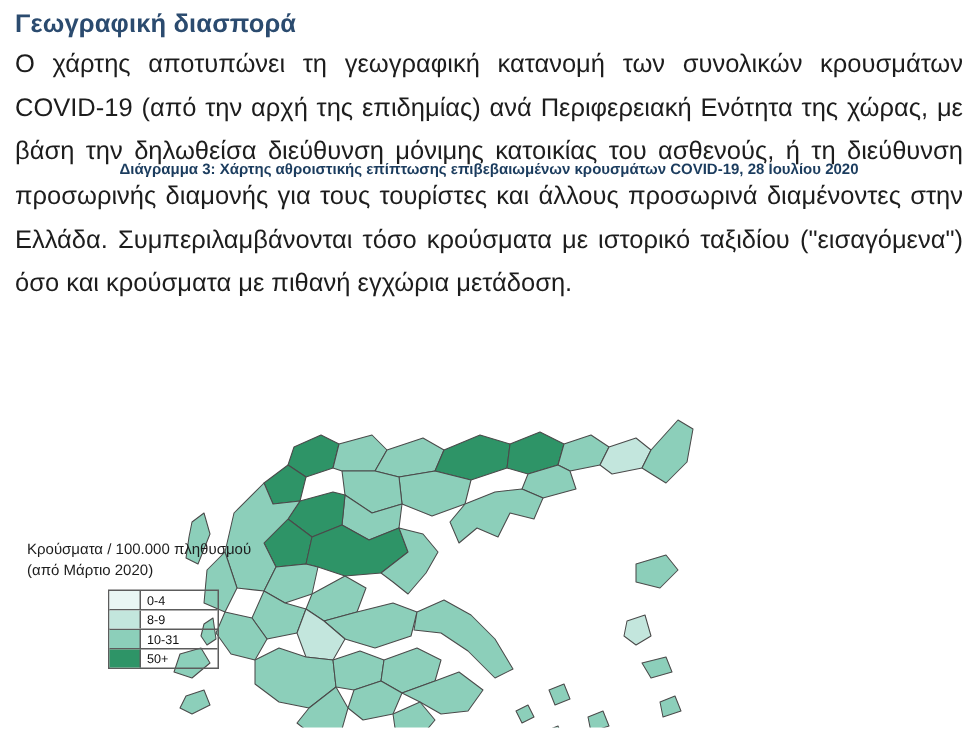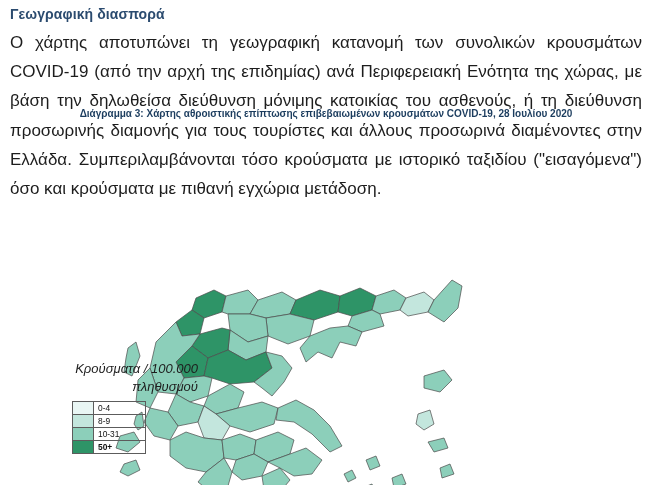--- a/index.html
+++ b/index.html
@@ -17,21 +17,21 @@
   }
   .page {
     position: relative;
     width: 652px;
     height: 492px;
   }
   .section-heading {
     position: absolute;
     left: 10px;
     top: 6px;
-    font-size: 14px;
+    font-size: 17px;
     font-weight: bold;
     color: #2b4b6f;
     letter-spacing: 0.1px;
   }
   .body-text {
     position: absolute;
     left: 10px;
     top: 28px;
     width: 632px;
     font-size: 17px;
@@ -70,42 +70,40 @@
     width: 652px;
     height: 355px;
   }
   .legend {
     position: absolute;
     left: 18px;
     top: 360px;
     width: 200px;
   }
   .legend-title {
-    font-size: 13px;
+    font-size: 10px;
     color: #1d1d1d;
-    text-align: right;
+    text-align: left;
     line-height: 1.35;
     width: 180px;
-    font-style: italic;
   }
   .legend-items {
     margin-top: 6px;
     margin-left: 54px;
     border: 1px solid #5c5c5c;
     width: 72px;
   }
   .legend-row {
     display: flex;
     align-items: stretch;
     height: 12px;
     border-bottom: 1px solid #5c5c5c;
   }
   .legend-row:last-child {
     border-bottom: none;
-    font-weight: bold;
   }
   .legend-swatch {
     width: 20px;
     border-right: 1px solid #5c5c5c;
   }
   .legend-label {
     flex: 1;
     font-size: 8.4px;
     line-height: 12px;
     padding-left: 4px;
@@ -183,20 +181,21 @@
         <path fill="#c3e6dd" d="M312 442 L332 438 L344 444 L340 458 L318 460 L308 456 Z"></path>
         <path fill="#8ccfba" d="M344 444 L372 440 L386 446 L382 460 L354 464 L340 458 Z"></path>
         <path fill="#c3e6dd" d="M386 446 L408 440 L420 446 L412 458 L390 462 L382 460 Z"></path>
       </g>
     </svg>
   </div>
 
   <div class="legend">
     <div class="legend-title">
       <div>Κρούσματα / 100.000 πληθυσμού</div>
+      <div>(από Μάρτιο 2020)</div>
     </div>
     <div class="legend-items">
       <div class="legend-row">
         <div class="legend-swatch" style="background:#e9f6f4"></div>
         <div class="legend-label">0-4</div>
       </div>
       <div class="legend-row">
         <div class="legend-swatch" style="background:#c3e6dd"></div>
         <div class="legend-label">8-9</div>
       </div>

